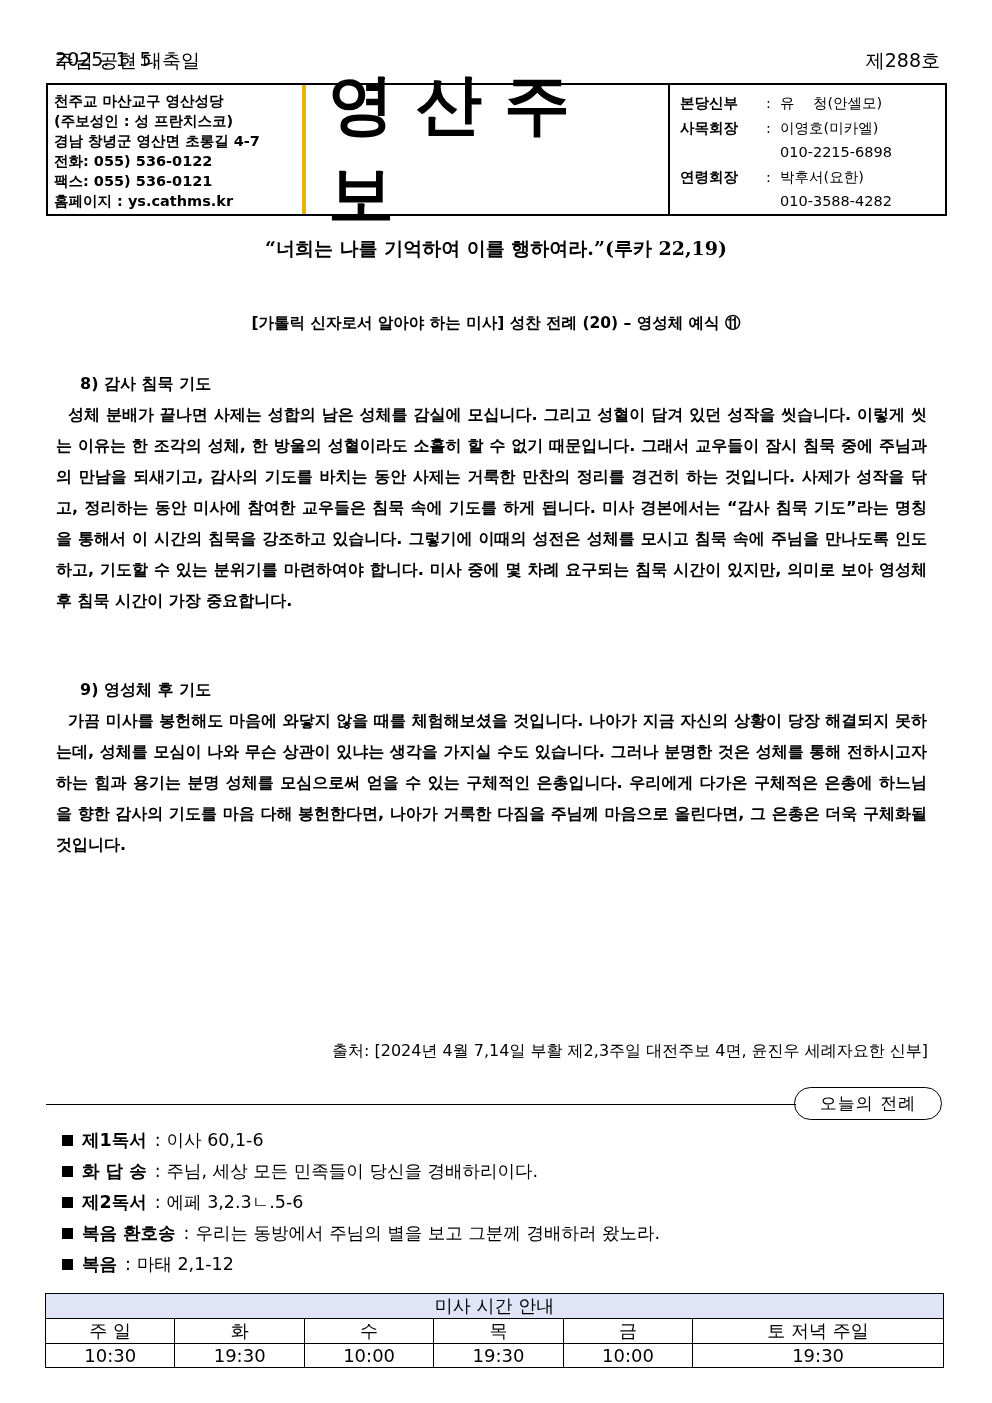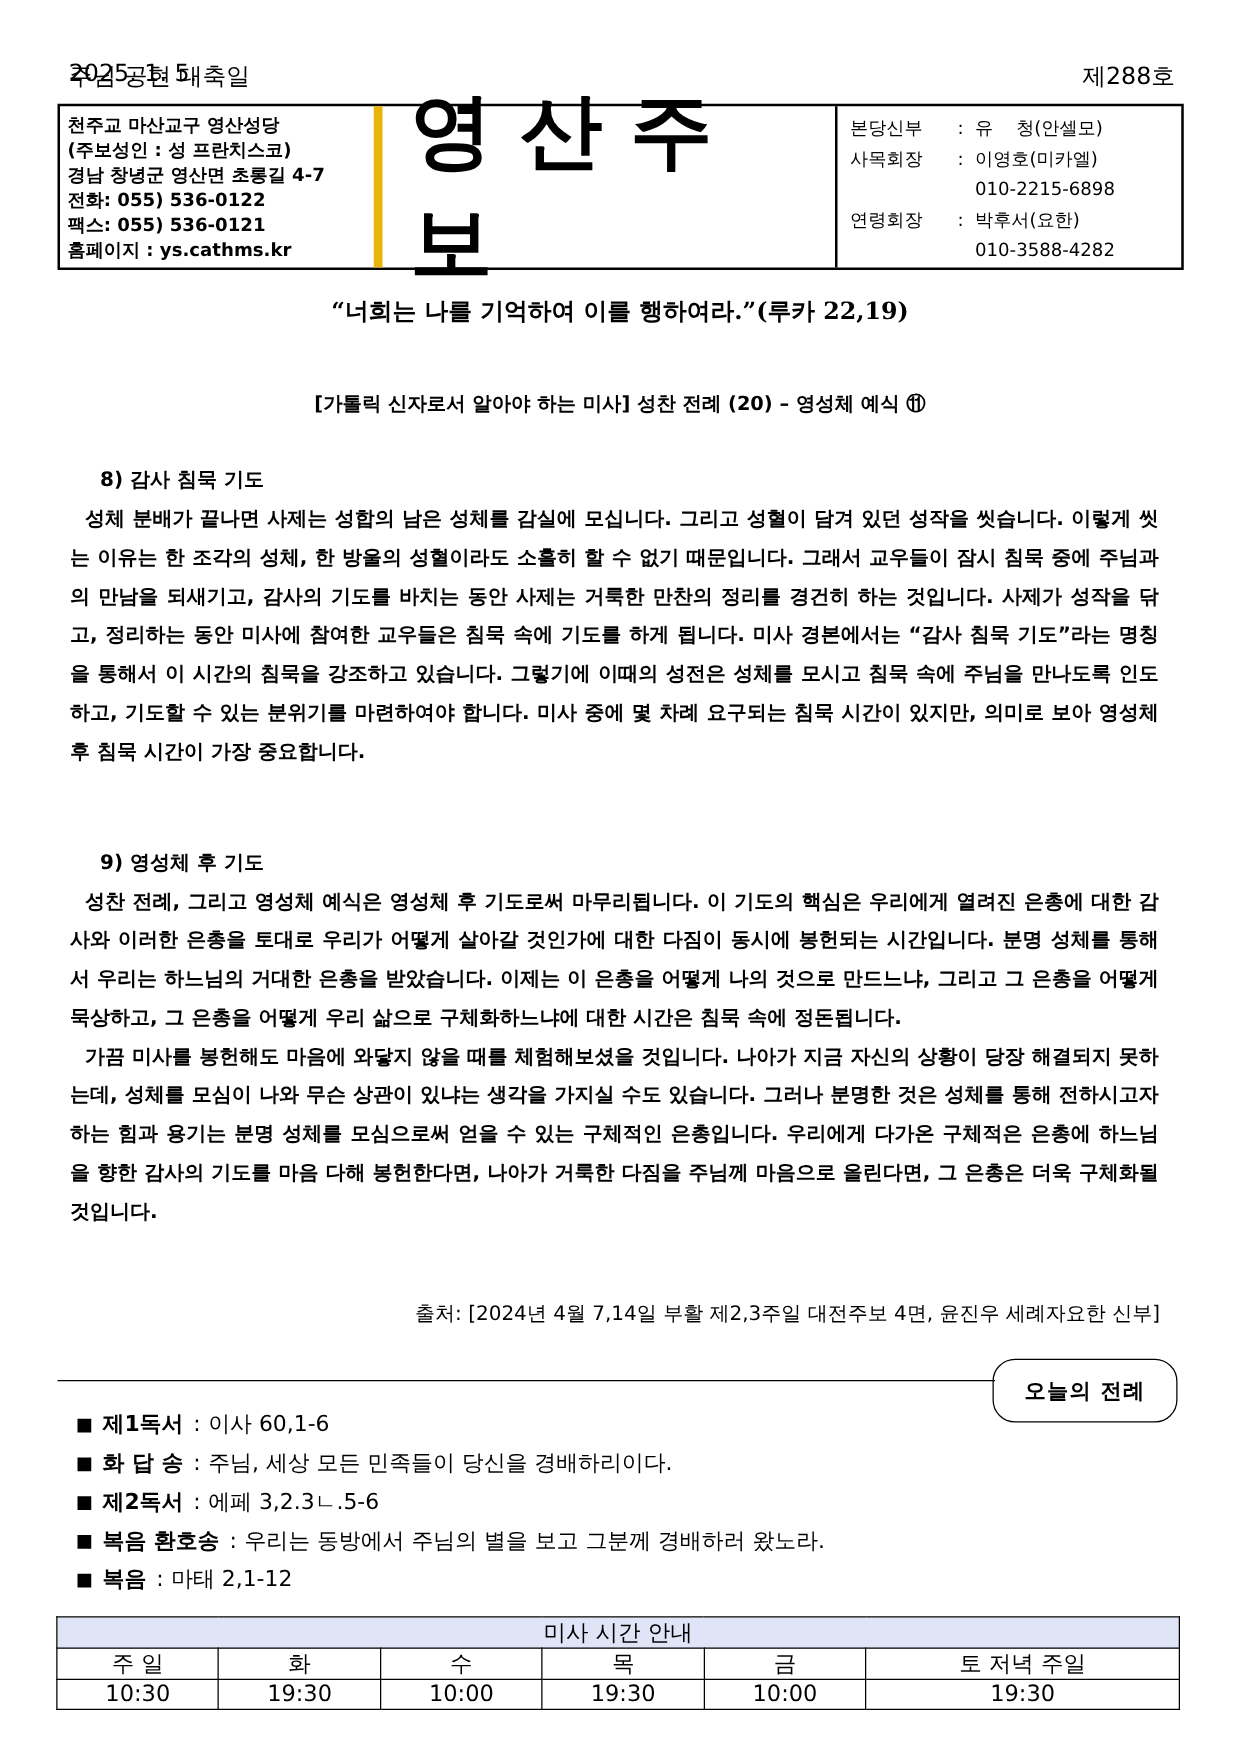--- a/index.html
+++ b/index.html
@@ -5,46 +5,46 @@
   * { box-sizing: border-box; margin: 0; padding: 0; }
   html, body { width: 992px; height: 1403px; background: #ffffff; }
   body { position: relative; font-family: "DejaVu Sans", sans-serif; color: #000; }
 
   .topline { position: absolute; left: 55px; right: 52px; top: 48px; height: 28px; font-size: 19px; }
   .topline .date { position: absolute; left: 0; top: 0; }
   .topline .feast { position: absolute; left: 0; right: 0; text-align: left; top: 0; }
   .topline .issue { position: absolute; right: 0; top: 0; }
 
   .masthead { position: absolute; left: 46px; top: 83px; width: 901px; height: 133px; border: 2px solid #000; display: flex; }
-  .mh-left { width: 258px; border-right: 7px solid #eab308; padding: 6px 0 0 6px; font-size: 14.5px; line-height: 20px; font-weight: bold; font-family: "DejaVu Sans", sans-serif; }
+  .mh-left { width: 258px; border-right: 4px solid #eab308; padding: 6px 0 0 6px; font-size: 14.5px; line-height: 20px; font-weight: bold; font-family: "DejaVu Sans", sans-serif; }
   .mh-left .line { white-space: nowrap; }
   .mh-center { width: 364px; border-right: 2px solid #000; display: flex; align-items: center; justify-content: center; }
   .mh-center .title { font-family: "DejaVu Serif", serif; font-size: 66px; font-weight: bold; letter-spacing: 22px; margin-left: 22px; }
   .mh-right { flex: 1; padding: 6px 0 0 10px; font-size: 14.5px; line-height: 24.5px; }
   .mh-right .row { display: flex; white-space: nowrap; }
-  .mh-right .lbl { font-weight: normal; width: 86px; }
+  .mh-right .lbl { font-weight: bold; width: 86px; }
   .mh-right .sep { width: 14px; }
   .mh-right .val { }
   .mh-right .phone { padding-left: 100px; }
 
   .quote { position: absolute; left: 0; right: 0; top: 224px; text-align: center; font-family: "DejaVu Serif", serif; font-size: 19px; font-weight: bold; margin-top: 12px; }
 
   .article-title { position: absolute; left: 0; right: 0; top: 313px; text-align: center; font-size: 15.5px; font-weight: bold; }
 
   .body-text { position: absolute; left: 56px; width: 871px; font-size: 16px; line-height: 31px; text-align: justify; font-weight: bold; }
   .section-head { padding-left: 24px; }
   .para { text-indent: 12px; }
 
   .sec8 { top: 368px; }
   .sec9 { top: 674px; }
 
   .source { position: absolute; right: 64px; top: 1041px; font-size: 16px; }
 
   .divider { position: absolute; left: 46px; top: 1104px; width: 750px; height: 1px; background: #000; }
-  .liturgy-badge { position: absolute; left: 794px; top: 1087px; width: 148px; height: 51px; border: 1.5px solid #000; border-radius: 18px; font-size: 17px; font-weight: bold; display: flex; align-items: center; justify-content: center; letter-spacing: 1px; }
+  .liturgy-badge { position: absolute; left: 794px; top: 1087px; width: 148px; height: 33px; border: 1.5px solid #000; border-radius: 18px; font-size: 17px; font-weight: normal; display: flex; align-items: center; justify-content: center; letter-spacing: 1px; }
 
   .readings { position: absolute; left: 62px; top: 1125px; font-size: 17.5px; line-height: 31px; }
   .readings .item { display: flex; align-items: center; white-space: nowrap; }
   .readings .bullet { width: 11px; height: 11px; background: #000; margin-right: 9px; }
   .readings .lbl { font-weight: bold; }
   .readings .colon { margin: 0 6px 0 8px; }
 
   .mass-table { position: absolute; left: 45px; top: 1293px; width: 899px; border-collapse: collapse; font-size: 18px; }
   .mass-table td, .mass-table th { border: 1px solid #000; text-align: center; height: 24px; padding: 0; font-weight: normal; }
   .mass-table .caption-cell { background: #dfe5f7; height: 25px; border-top: 1.5px solid #000; margin-top: 32px; }
@@ -98,21 +98,20 @@
 
 <div class="article-title">[가톨릭 신자로서 알아야 하는 미사] 성찬 전례 (20) – 영성체 예식 ⑪</div>
 
 <div class="body-text sec8">
   <div class="section-head">8) 감사 침묵 기도</div>
   <div class="para">성체 분배가 끝나면 사제는 성합의 남은 성체를 감실에 모십니다. 그리고 성혈이 담겨 있던 성작을 씻습니다. 이렇게 씻는 이유는 한 조각의 성체, 한 방울의 성혈이라도 소홀히 할 수 없기 때문입니다. 그래서 교우들이 잠시 침묵 중에 주님과의 만남을 되새기고, 감사의 기도를 바치는 동안 사제는 거룩한 만찬의 정리를 경건히 하는 것입니다. 사제가 성작을 닦고, 정리하는 동안 미사에 참여한 교우들은 침묵 속에 기도를 하게 됩니다. 미사 경본에서는 “감사 침묵 기도”라는 명칭을 통해서 이 시간의 침묵을 강조하고 있습니다. 그렇기에 이때의 성전은 성체를 모시고 침묵 속에 주님을 만나도록 인도하고, 기도할 수 있는 분위기를 마련하여야 합니다. 미사 중에 몇 차례 요구되는 침묵 시간이 있지만, 의미로 보아 영성체 후 침묵 시간이 가장 중요합니다.</div>
 </div>
 
 <div class="body-text sec9">
   <div class="section-head">9) 영성체 후 기도</div>
-  <div class="para">성찬 전례, 그리고 영성체 예식은 영성체 후 기도로써 마무리됩니다. 이 기도의 핵심은 우리에게 열려진 은총에 대한 감사와 이러한 은총을 토대로 우리가 어떻게 살아갈 것인가에 대한 다짐이 동시에 봉헌되는 시간입니다. 분명 성체를 통해서 우리는 하느님의 거대한 은총을 받았습니다. 이제는 이 은총을 어떻게 나의 것으로 만드느냐, 그리고 그 은총을 어떻게 묵상하고, 그 은총을 어떻게 우리 삶으로 구체화하느냐에 대한 시간은 침묵 속에 정돈됩니다.</div>
   <div class="para">가끔 미사를 봉헌해도 마음에 와닿지 않을 때를 체험해보셨을 것입니다. 나아가 지금 자신의 상황이 당장 해결되지 못하는데, 성체를 모심이 나와 무슨 상관이 있냐는 생각을 가지실 수도 있습니다. 그러나 분명한 것은 성체를 통해 전하시고자 하는 힘과 용기는 분명 성체를 모심으로써 얻을 수 있는 구체적인 은총입니다. 우리에게 다가온 구체적은 은총에 하느님을 향한 감사의 기도를 마음 다해 봉헌한다면, 나아가 거룩한 다짐을 주님께 마음으로 올린다면, 그 은총은 더욱 구체화될 것입니다.</div>
 </div>
 
 <div class="source">출처: [2024년 4월 7,14일 부활 제2,3주일 대전주보 4면, 윤진우 세례자요한 신부]</div>
 
 <div class="divider"></div>
 <div class="liturgy-badge">오늘의 전례</div>
 
 <div class="readings">
   <div class="item">

